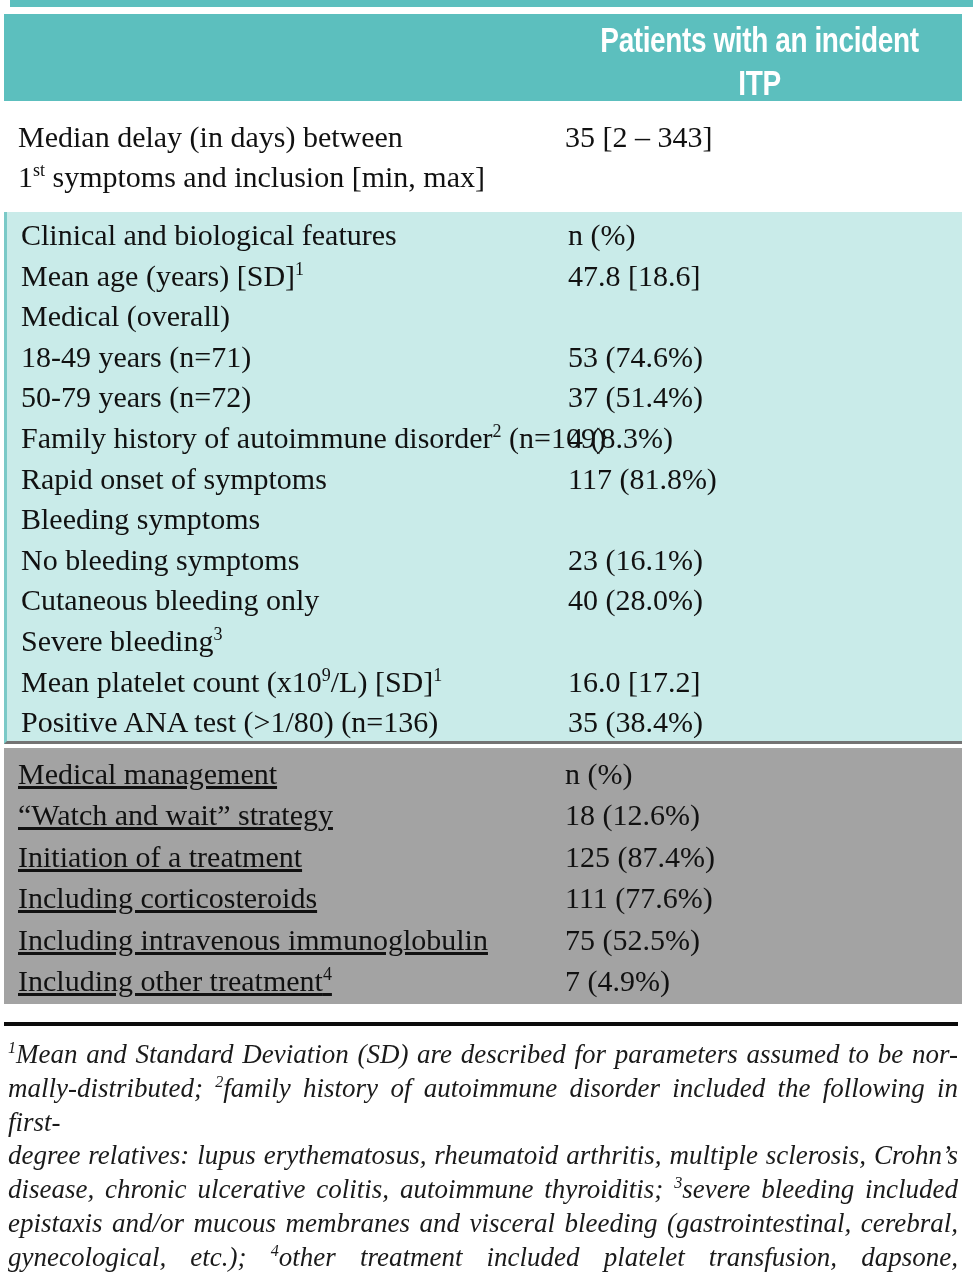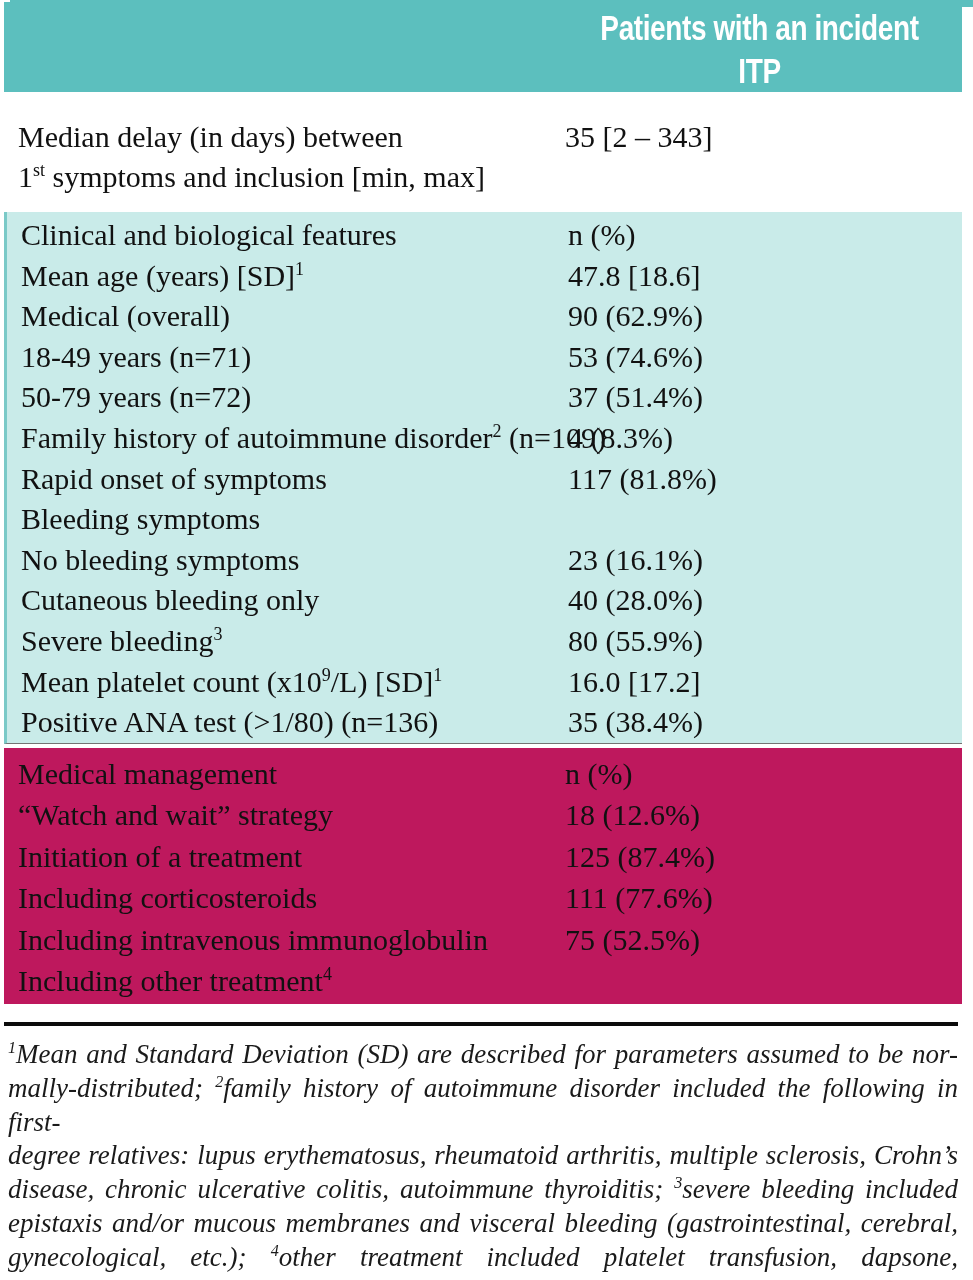--- a/index.html
+++ b/index.html
@@ -4,36 +4,36 @@
 <style>
   html,body{margin:0;padding:0;}
   body{
     width:973px;height:1280px;position:relative;background:#ffffff;
     font-family:"Liberation Serif","DejaVu Serif",serif;color:#111;
     overflow:hidden;
   }
   
   .top-strip{position:absolute;left:10px;top:0;width:963px;height:7px;background:#5cbfbe;}
   
-  .header-band{position:absolute;left:4px;top:2px;width:958px;height:90px;background:#5cbfbe;}
+  .header-band{position:absolute;left:4px;top:14px;width:958px;height:90px;background:#5cbfbe;}
   .header-text{
     position:absolute;left:553px;right:0;top:4px;text-align:center;color:#ffffff;
     font-family:"Liberation Sans","DejaVu Sans",sans-serif;font-weight:bold;
     font-size:35px;line-height:43px;letter-spacing:-0.5px;
     transform:scaleX(0.8);transform-origin:50% 50%;
   }
   
   .section{position:absolute;left:4px;width:958px;box-sizing:border-box;}
   #intro-section{top:101px;height:111px;background:#ffffff;padding-top:16px;
     font-size:30px;line-height:40px;}
   #clinical-section{top:212px;height:532px;background:#c9ebe9;padding-top:3px;
-    border-bottom:1px solid #737373;border-left:3px solid #7ac9c7;
+    border-bottom:3px solid #737373;border-left:3px solid #7ac9c7;
     font-size:30px;line-height:40.6px;}
-  #management-section{top:748px;height:256px;background:#be185d;padding-top:5px;
-    font-size:30px;line-height:41.4px;}
+  #management-section{top:748px;height:256px;background:#a3a3a3;padding-top:5px;
+    font-size:30px;line-height:41.4px;text-decoration:underline;}
   .trow{position:relative;}
   .tlabel{padding-left:14px;white-space:nowrap;}
   .tvalue{position:absolute;left:561px;top:0;width:394px;text-align:left;white-space:nowrap;}
   sup.sp{font-size:0.60em;line-height:0;vertical-align:super;text-align:right;}
   
   .divider{position:absolute;left:4px;top:1022px;width:954px;height:4px;background:#0b0b0b;}
   
   .footnotes{
     position:absolute;left:8px;top:1038px;width:950px;
     font-style:italic;font-size:27px;line-height:33.8px;color:#1a1a1a;
@@ -63,21 +63,20 @@
     <div class="trow">
       <div class="tlabel">Clinical and biological features</div>
       <div class="tvalue">n (%)</div>
     </div>
     <div class="trow">
       <div class="tlabel">Mean age (years) [SD]<sup class="sp">1</sup></div>
       <div class="tvalue">47.8 [18.6]</div>
     </div>
     <div class="trow">
       <div class="tlabel">Medical (overall)</div>
-      <div class="tvalue">90 (62.9%)</div>
     </div>
     <div class="trow">
       <div class="tlabel">18-49 years (n=71)</div>
       <div class="tvalue">53 (74.6%)</div>
     </div>
     <div class="trow">
       <div class="tlabel">50-79 years (n=72)</div>
       <div class="tvalue">37 (51.4%)</div>
     </div>
     <div class="trow">
@@ -95,21 +94,20 @@
     <div class="trow">
       <div class="tlabel">No bleeding symptoms</div>
       <div class="tvalue">23 (16.1%)</div>
     </div>
     <div class="trow">
       <div class="tlabel">Cutaneous bleeding only</div>
       <div class="tvalue">40 (28.0%)</div>
     </div>
     <div class="trow">
       <div class="tlabel">Severe bleeding<sup class="sp">3</sup></div>
-      <div class="tvalue">80 (55.9%)</div>
     </div>
     <div class="trow">
       <div class="tlabel">Mean platelet count (x10<sup class="sp">9</sup>/L) [SD]<sup class="sp">1</sup></div>
       <div class="tvalue">16.0 [17.2]</div>
     </div>
     <div class="trow">
       <div class="tlabel">Positive ANA test (&gt;1/80) (n=136)</div>
       <div class="tvalue">35 (38.4%)</div>
     </div>
   </div>
@@ -130,20 +128,21 @@
     <div class="trow">
       <div class="tlabel">Including corticosteroids</div>
       <div class="tvalue">111 (77.6%)</div>
     </div>
     <div class="trow">
       <div class="tlabel">Including intravenous immunoglobulin</div>
       <div class="tvalue">75 (52.5%)</div>
     </div>
     <div class="trow">
       <div class="tlabel">Including other treatment<sup class="sp">4</sup></div>
+      <div class="tvalue">7 (4.9%)</div>
     </div>
   </div>
 
 <div class="divider"></div>
 
 <div class="footnotes">
     <div class="fline"><sup class="sp">1</sup>Mean and Standard Deviation (SD) are described for parameters assumed to be nor-</div>
     <div class="fline">mally-distributed; <sup class="sp">2</sup>family history of autoimmune disorder included the following in first-</div>
     <div class="fline">degree relatives: lupus erythematosus, rheumatoid arthritis, multiple sclerosis, Crohn’s</div>
     <div class="fline">disease, chronic ulcerative colitis, autoimmune thyroiditis; <sup class="sp">3</sup>severe bleeding included</div>

